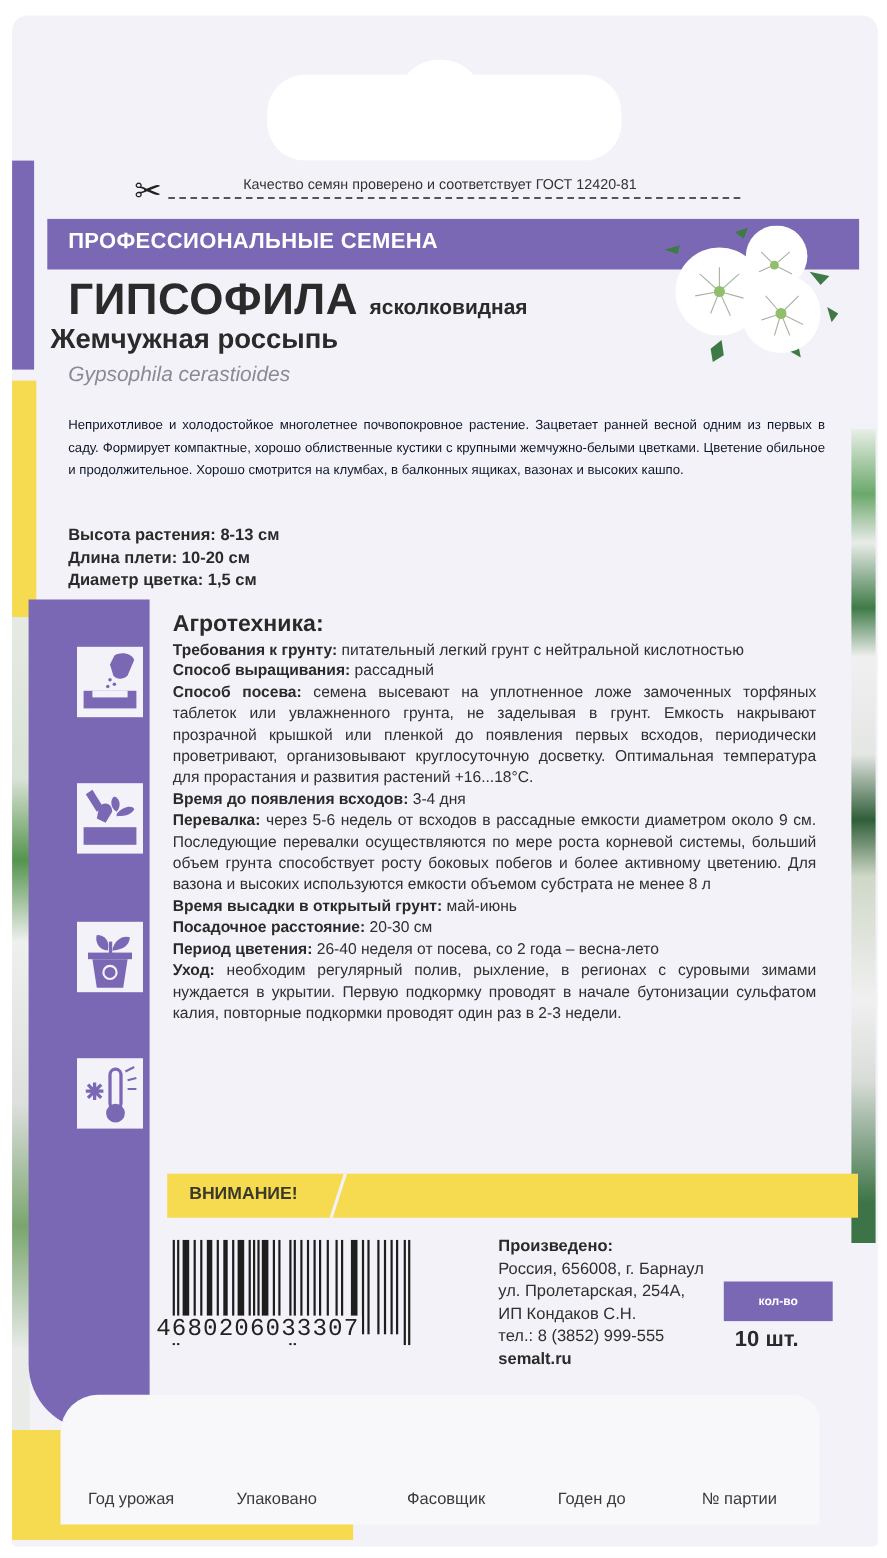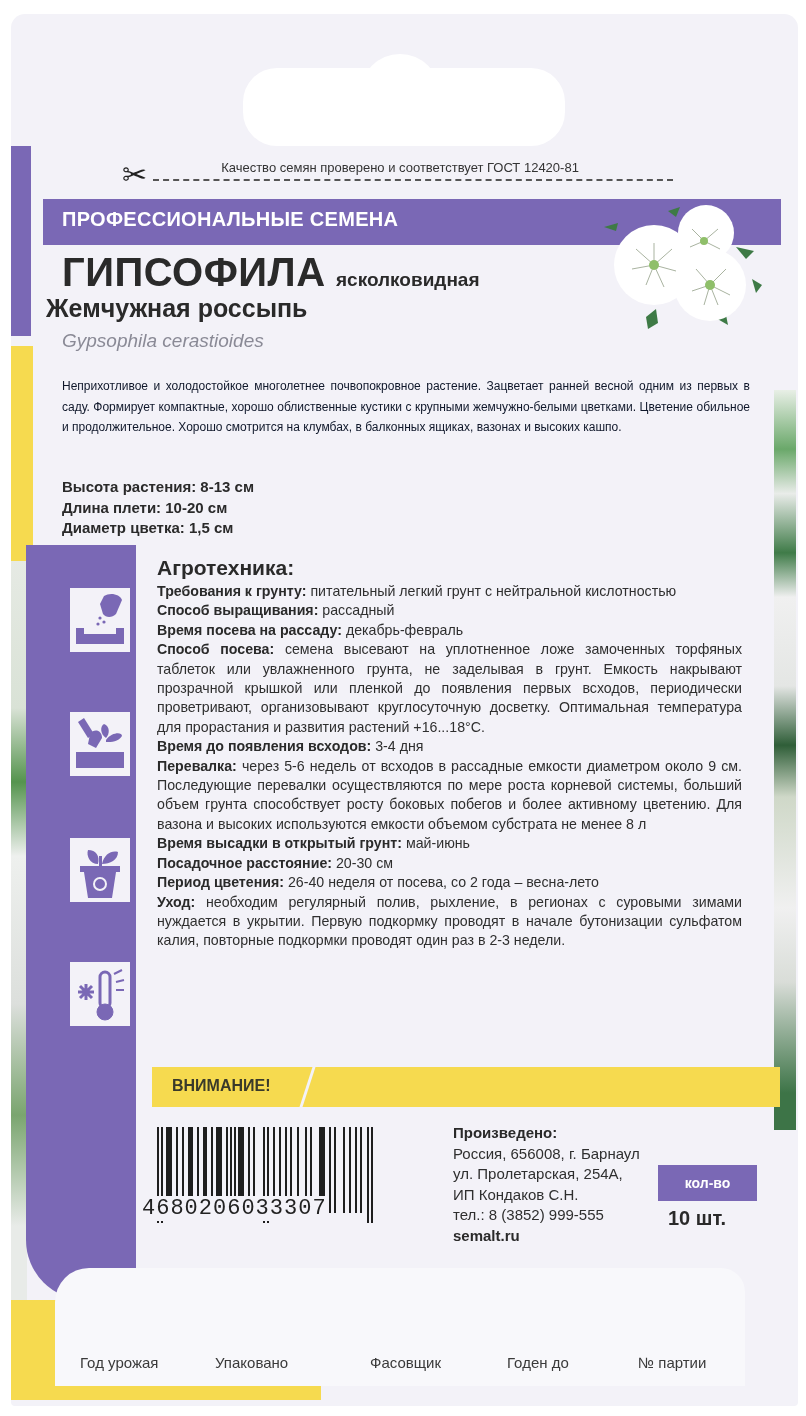--- a/index.html
+++ b/index.html
@@ -65,21 +65,21 @@
   .warn-slash { position: absolute; left: 154px; top: 0; width: 3px; height: 40px; background: #f3f2f8; transform: skewX(-18deg); }
   .warn-label { position: absolute; left: 20px; top: 10px; font-size: 16px; font-weight: 900; color: #3a3a2a; }
   .warn-text { position: absolute; left: 194px; top: 3px; font-size: 14px; line-height: 17px; font-weight: bold; color: #3a3a2a; }
 
   .barcode { position: absolute; left: 155px; top: 1127px; width: 230px; height: 96px; }
   .barcode-digits { position: absolute; left: 140px; top: 1196px; font-family: "Liberation Mono", monospace; font-size: 22px; color: #222; letter-spacing: 1px; background: #f3f2f8; padding: 0 2px; }
 
   .maker { position: absolute; left: 405px; top: 1123px; font-size: 15px; line-height: 20.5px; color: #2f2f2f; margin-left: 48px; }
   .maker b { color: #2a2a2a; }
 
-  .qty-badge { position: absolute; left: 658px; top: 1165px; width: 99px; height: 36px; background: #7a68b5; color: #fff; font-weight: 900; font-size: 14px; text-align: center; line-height: 36px; }
+  .qty-badge { position: absolute; left: 658px; top: 1165px; width: 99px; height: 36px; background: #7a68b5; color: #fff; font-weight: 900; font-size: 11px; text-align: center; line-height: 36px; }
   .qty-value { position: absolute; left: 668px; top: 1207px; font-size: 20px; font-weight: 900; color: #2a2a2a; }
 
   .stamp-area { position: absolute; left: 55px; top: 1268px; width: 690px; height: 118px; background: #f8f8fb; border-radius: 34px 24px 0 0; }
   .stamp-labels { position: absolute; left: 80px; top: 1354px; width: 660px; font-size: 15px; color: #3a3a3a; }
   .stamp-labels span { position: absolute; white-space: nowrap; }
 </style>
 </head>
 <body>
 
 <div class="packet"></div>
@@ -183,21 +183,20 @@
     <circle cx="35" cy="50" r="8"></circle>
     <path d="M44 12 L52 8 M46 20 L54 18 M46 28 L54 28" stroke-width="2"></path>
   </g>
     </svg>
 </div>
 
 <div class="agro-title">Агротехника:</div>
 <div class="agro">
   <div><b>Требования к грунту:</b> <span>питательный легкий грунт с нейтральной кислотностью</span></div>
   <div><b>Способ выращивания:</b> <span>рассадный</span></div>
-  <div><b>Время посева на рассаду:</b> <span>декабрь-февраль</span></div>
   <div><b>Способ посева:</b> <span>семена высевают на уплотненное ложе замоченных торфяных таблеток или увлажненного грунта, не заделывая в грунт. Емкость накрывают прозрачной крышкой или пленкой до появления первых всходов, периодически проветривают, организовывают круглосуточную досветку. Оптимальная температура для прорастания и развития растений +16...18°С.</span></div>
   <div><b>Время до появления всходов:</b> <span>3-4 дня</span></div>
   <div><b>Перевалка:</b> <span>через 5-6 недель от всходов в рассадные емкости диаметром около 9 см. Последующие перевалки осуществляются по мере роста корневой системы, больший объем грунта способствует росту боковых побегов и более активному цветению. Для вазона и высоких используются емкости объемом субстрата не менее 8 л</span></div>
   <div><b>Время высадки в открытый грунт:</b> <span>май-июнь</span></div>
   <div><b>Посадочное расстояние:</b> <span>20-30 см</span></div>
   <div><b>Период цветения:</b> <span>26-40 неделя от посева, со 2 года – весна-лето</span></div>
   <div><b>Уход:</b> <span>необходим регулярный полив, рыхление, в регионах с суровыми зимами нуждается в укрытии. Первую подкормку проводят в начале бутонизации сульфатом калия, повторные подкормки проводят один раз в 2-3 недели.</span></div>
 </div>
 
 <div class="warn">

